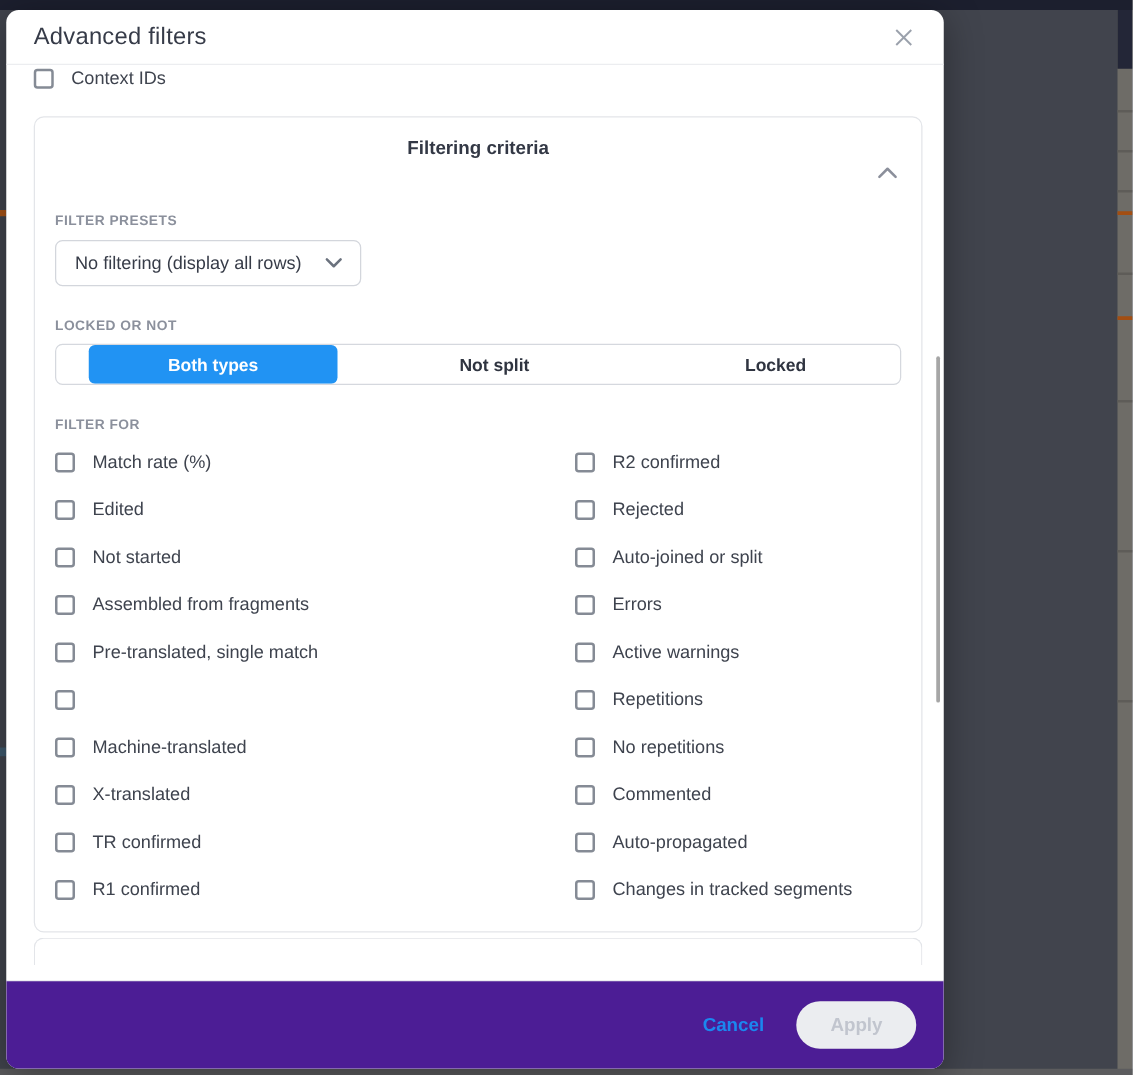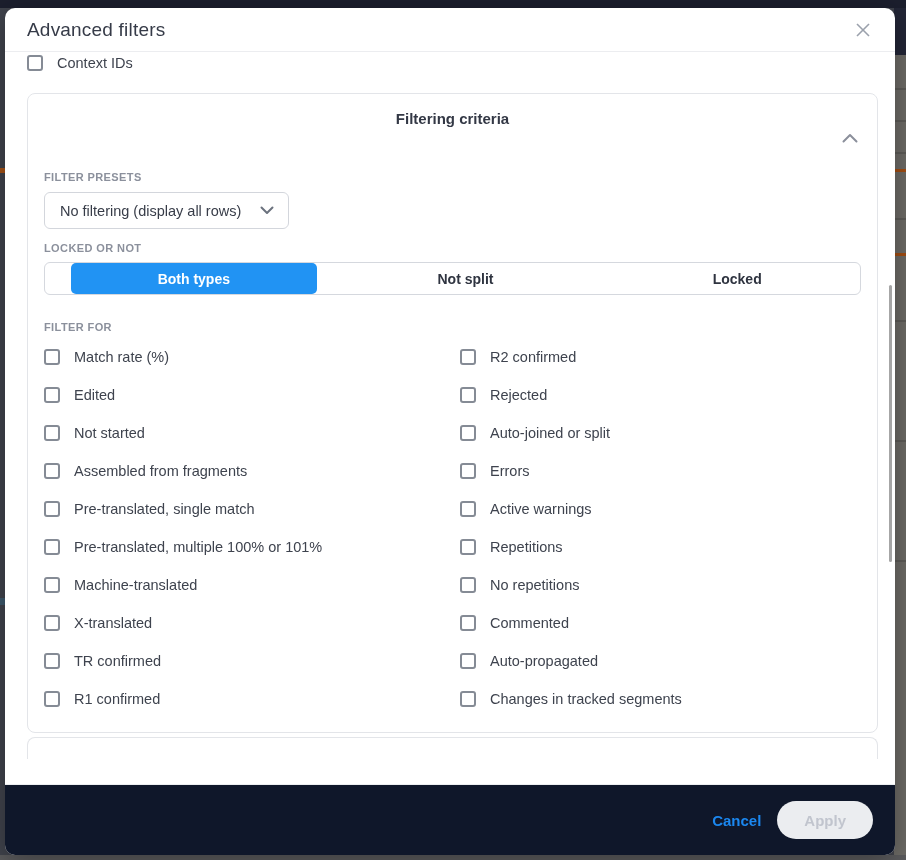--- a/index.html
+++ b/index.html
@@ -15,21 +15,21 @@
   .page-right-strip { position:absolute; top:0; right:0; width:12px; height:860px; background:#6e6c67; z-index:0; }
   .page-right-strip .nav-dark { position:absolute; top:0; left:0; right:0; height:55px; background:#232637; }
   .page-right-strip .row-line { position:absolute; left:0; right:0; height:2px; background:#5e5c58; }
   .page-right-strip .orange-line { position:absolute; left:0; right:0; height:3px; background:#a34e12; }
   .page-left-dot-orange { position:absolute; left:0; top:168px; width:5px; height:5px; background:#a85417; z-index:1; }
   .page-left-dot-blue { position:absolute; left:0; top:598px; width:5px; height:7px; background:#3e5a6e; z-index:1; }
   .page-bottom-strip { position:absolute; bottom:0; left:0; width:906px; height:5px; background:#5c5c5e; z-index:1; }
 
   
   .modal {
-    position:absolute; left:5px; top:8px; width:890px; height:847px;
+    position:absolute; left:5px; top:8px; width:750px; height:847px;
     background:#ffffff; border-radius:10px; z-index:2; overflow:hidden;
     box-shadow:0 6px 30px rgba(0,0,0,.35);
   }
   .modal-header {
     height:44px; display:flex; align-items:center;
     padding:0 20px 0 22px; border-bottom:1px solid #ecedf0;
   }
   .modal-title { font-size:19px; color:#363b48; letter-spacing:.2px; }
   .close-btn { margin-left:auto; width:24px; height:24px; display:flex; align-items:center; justify-content:center; cursor:pointer; }
 
@@ -53,21 +53,21 @@
     padding:16px 16px 14px 16px; background:#fff;
   }
   .card-header { display:flex; align-items:center;flex-direction:column; }
   .card-title { font-size:15px; font-weight:bold; color:#333845; }
   .collapse-btn { margin-left:auto; width:22px; height:22px; display:flex; align-items:center; justify-content:center; cursor:pointer; }
 
   .field-label {
     font-size:11px; font-weight:bold; color:#8b909c; letter-spacing:.4px;
   }
   .mt-presets { margin-top:22px; }
-  .mt-locked { margin-top:13px; }
+  .mt-locked { margin-top:26px; }
   .mt-filterfor { margin-top:26px; }
 
   .select {
     margin-top:9px; width:245px; height:37px; border:1px solid #d3d6dc; border-radius:6px;
     display:flex; align-items:center; padding:0 14px 0 15px; cursor:pointer; background:#fff;
   }
   .select-value { font-size:14.5px; color:#373c48; }
   .select .chev { margin-left:auto; display:flex; }
 
   .segmented {
@@ -87,23 +87,23 @@
   .check-row { height:38px; display:flex; align-items:center; cursor:pointer; }
 
   .next-card-stub {
     margin-top:4px; height:22px;
     border:1px solid #e3e5e9; border-bottom:none;
     border-radius:8px 8px 0 0; background:#fff;
   }
 
   .modal-footer {
     position:absolute; left:0; right:0; bottom:0; height:71px;
-    background:#0f172a; border-top:1px solid #eceef0;
+    background:#4c1d95; border-top:1px solid #eceef0;
     display:flex; align-items:center; justify-content:flex-end;
-    padding-right:22px; gap:16px;
+    padding-right:22px; gap:26px;
   }
   .cancel-btn { font-size:15px; font-weight:bold; color:#1b87ef; cursor:pointer; background:none; border:none; font-family:inherit; }
   .apply-btn {
     height:38px; padding:0 27px; border:none; border-radius:19px;
     background:#ebedf0; color:#c1c5ce; font-size:15px; font-weight:bold;
     font-family:inherit; cursor:default;
   }
 
   .scroll-thumb {
     position:absolute; right:3px; top:277px; width:3px; height:277px;
@@ -214,21 +214,20 @@
             </div>
 
 
             <div class="check-row">
               <span class="checkbox"></span>
               <span class="check-label">Pre-translated, single match</span>
             </div>
 
             <div class="check-row">
               <span class="checkbox"></span>
-              <span class="check-label">Pre-translated, multiple 100% or 101%</span>
             </div>
 
             <div class="check-row">
               <span class="checkbox"></span>
               <span class="check-label">Machine-translated</span>
             </div>
 
             <div class="check-row">
               <span class="checkbox"></span>
               <span class="check-label">X-translated</span>

